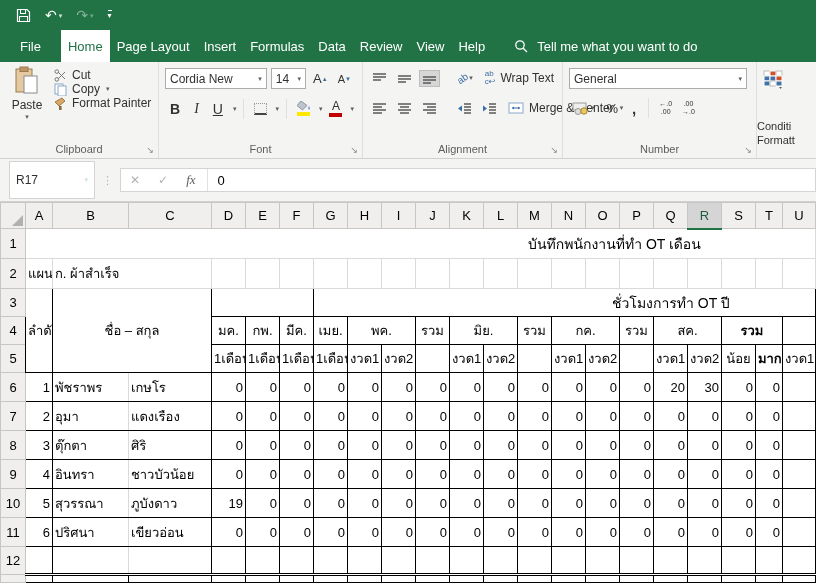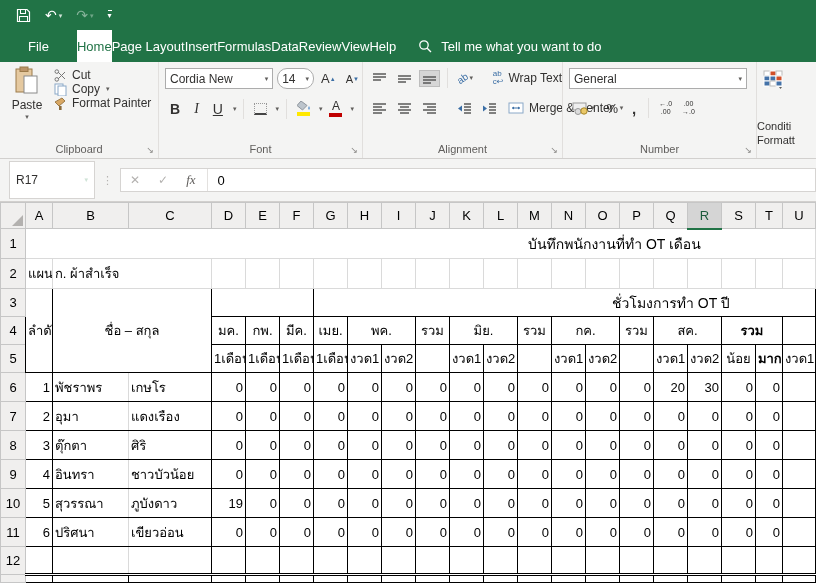--- a/index.html
+++ b/index.html
@@ -9,41 +9,41 @@
     -webkit-font-smoothing:antialiased;
   }
   
   .titlebar{height:30px;background:#217346;display:flex;align-items:center;padding-left:16px;gap:14px;}
   .qat-btn{display:flex;align-items:center;color:#fff;font-size:14px;line-height:1;gap:2px;}
   .qat-arrow{font-size:7px;color:#cfe3d7;}
   .dim{opacity:.45;}
   .qat-custom{border-top:1px solid #fff;padding-top:1px;font-size:8px;color:#fff;}
   
   .tabrow{height:32px;background:#217346;display:flex;align-items:stretch;color:#fff;font-size:13px;}
-  .tab{display:flex;align-items:center;padding:0 0;cursor:default;}
-  .tab:first-child{padding:0 28px;}
+  .tab{display:flex;align-items:center;padding:0 7px;cursor:default;}
+  .tab:first-child{padding:0 20px;}
   .tab.active{background:#fff;color:#217346;}
   .tellme{display:flex;align-items:center;gap:9px;margin-left:22px;font-size:13px;color:#fff;}
   
   .ribbon{height:96px;background:#f4f4f3;border-bottom:1px solid #d2d0ce;display:flex;position:relative;}
   .rgroup{position:relative;height:100%;box-sizing:border-box;}
   .rgroup+.rgroup{border-left:1px solid #e1dfdd;}
   .glabel{position:absolute;bottom:3px;left:0;right:0;text-align:center;font-size:11px;color:#605e5c;}
   .launcher{position:absolute;bottom:3px;right:4px;font-size:9px;color:#8a8886;line-height:1;}
   .g-clipboard{width:158px;}
   .g-font{width:204px;}
   .g-align{width:200px;}
   .g-number{width:194px;}
   .g-cond{width:58px;overflow:hidden;}
   .bigbtn{position:absolute;left:5px;top:4px;width:44px;height:72px;display:flex;flex-direction:column;align-items:center;font-size:12px;color:#323130;}
   .bigbtn .cap{margin-top:4px;}
   .bigbtn .qat-arrow{color:#605e5c;margin-top:1px;}
   .smallcol{position:absolute;left:54px;top:6px;display:flex;flex-direction:column;}
   .sbtn{display:flex;align-items:center;gap:5px;font-size:12px;color:#323130;white-space:nowrap;}
-  .row1{position:absolute;top:6px;left:6px;right:0;display:flex;align-items:center;gap:4px;}
+  .row1{position:absolute;top:6px;left:6px;right:8px;display:flex;align-items:center;gap:4px;}
   .row2{position:absolute;top:36px;left:6px;right:4px;display:flex;align-items:center;gap:4px;}
   .combo{background:#fff;border:1px solid #acacac;height:21px;display:flex;align-items:center;justify-content:space-between;font-size:12px;color:#323130;padding:0 4px;box-sizing:border-box;}
   .combo .qat-arrow{color:#605e5c;}
   .fmt{font-size:14px;color:#323130;padding:0 5px;}
   .fmt.b{font-weight:bold;}
   .fmt.i{font-style:italic;font-family:"Liberation Serif",serif;}
   .fmt.u{text-decoration:underline;}
   .tinyarrow{font-size:7px;color:#605e5c;margin-left:1px;}
   .iconbtn{display:flex;align-items:center;padding:2px 3px;}
   .iconbtn.active{background:#d6d6d6;border:1px solid #bdbdbd;padding:1px 2px;}
@@ -191,21 +191,21 @@
     <div class="glabel">Clipboard</div>
     <div class="launcher">↘</div>
   </div>
 
   <div class="rgroup g-font">
     <div class="row1">
       <div class="combo" style="width:112px;">
         <span>Cordia New</span>
           <span class="qat-arrow">▾</span>
       </div>
-      <div class="combo" style="width:38px;border-radius:10px;">
+      <div class="combo" style="width:38px;">
         <span>14</span>
           <span class="qat-arrow">▾</span>
       </div>
       <span class="iconbtn">
           <span style="font-size:13px;color:#323130;">A</span>
           <span style="font-size:6px;color:#3b6ea5;vertical-align:top;">▲</span>
         </span>
       <span class="iconbtn">
           <span style="font-size:11px;color:#323130;">A</span>
           <span style="font-size:6px;color:#3b6ea5;vertical-align:top;">▼</span>

